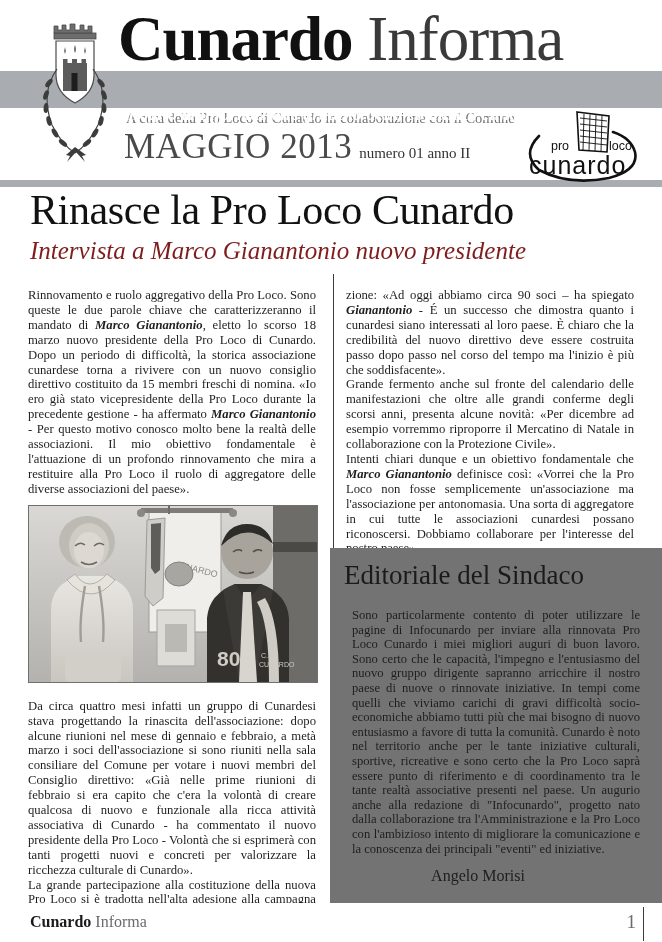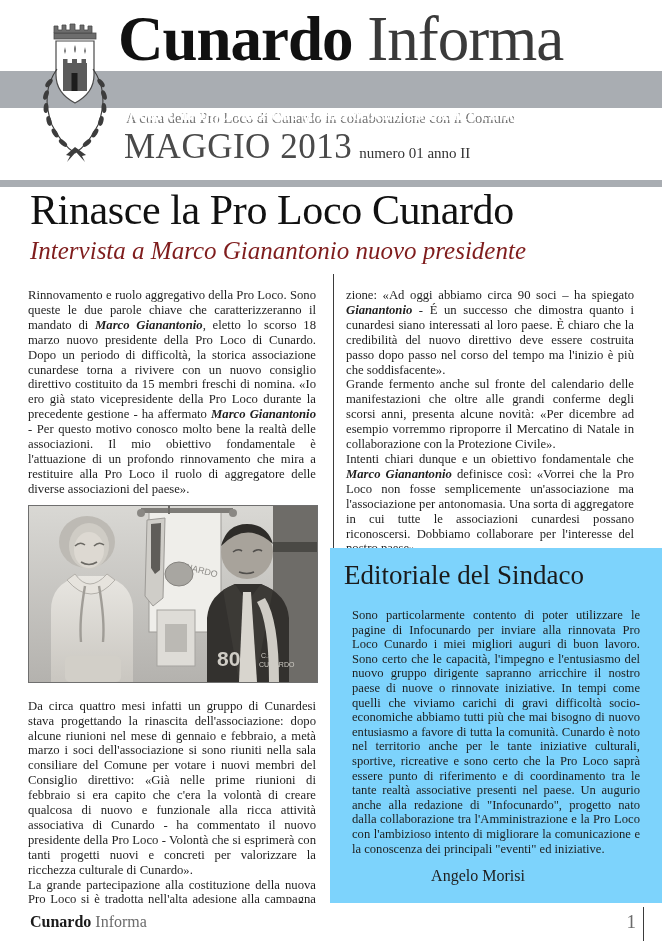--- a/index.html
+++ b/index.html
@@ -90,21 +90,21 @@
   
   .photo{
     margin:8px 0 6px 0;width:288px;height:176px;
     border:1px solid #6f6f6f;position:relative;overflow:hidden;background:#8d8d8d;
   }
   .photo svg{display:block;}
 
   
   .editbox{
     position:absolute;left:330px;top:548px;width:332px;height:372px;
-    background:#7dd3fc;
+    background:#737373;
   }
   .edit-title{
     font-size:27px;line-height:34px;color:#1a1a1a;
     padding:10px 0 4px 14px;font-weight:normal;margin:0;
   }
   .edit-body{
     padding:4px 14px 0 14px;
   }
   .edit-body p{
     margin:8px;font-size:12.6px;line-height:14.6px;text-align:justify;color:#1e1e1e;
@@ -194,20 +194,46 @@
     <div class="subtitle">
       <span>Foglio di informazione gratuito della comunità cunardese</span>
     </div>
 
     <div class="credit">A cura della Pro Loco di Cunardo in collaborazione con il Comune</div>
 
     <div class="issueline">
       <span class="month">MAGGIO 2013</span><span class="numero">numero 01 anno II</span>
     </div>
 
+    <div class="prologo">
+      <svg width="135" height="78" viewBox="0 0 135 78">
+
+        <path d="M22 28 Q4 46 22 62 Q52 78 92 70 Q122 62 118 44 Q114 30 96 24" fill="none" stroke="#111" stroke-width="2.6" stroke-linecap="round"></path>
+
+        <g>
+          <path d="M60 4 L92 8 L90 44 L62 42 Z" fill="#ffffff" stroke="#111" stroke-width="1.6"></path>
+          <g stroke="#111" stroke-width="0.9">
+            <line x1="63" y1="10" x2="90" y2="13"></line>
+            <line x1="63" y1="16" x2="90" y2="19"></line>
+            <line x1="63" y1="22" x2="90" y2="25"></line>
+            <line x1="63" y1="28" x2="90" y2="31"></line>
+            <line x1="63" y1="34" x2="90" y2="37"></line>
+            <line x1="67" y1="6" x2="66" y2="42"></line>
+            <line x1="73" y1="6.5" x2="72" y2="42.5"></line>
+            <line x1="79" y1="7.2" x2="78" y2="43"></line>
+            <line x1="85" y1="7.8" x2="84" y2="43.5"></line>
+          </g>
+        </g>
+
+        <text x="34" y="42" font-family="Liberation Sans, sans-serif" font-size="12.5" fill="#111">pro</text>
+        <text x="92" y="42" font-family="Liberation Sans, sans-serif" font-size="12.5" fill="#111">loco</text>
+
+        <text x="12" y="66" font-family="Liberation Sans, sans-serif" font-size="25" fill="#111" letter-spacing="1">cunardo</text>
+      </svg>
+    </div>
 
     <div class="mast-rule"></div>
   </div>
 
   <div class="headline">
     <h1>Rinasce la Pro Loco Cunardo</h1>
     <h2>Intervista a Marco Gianantonio nuovo presidente</h2>
   </div>
 
   <div class="cols">

